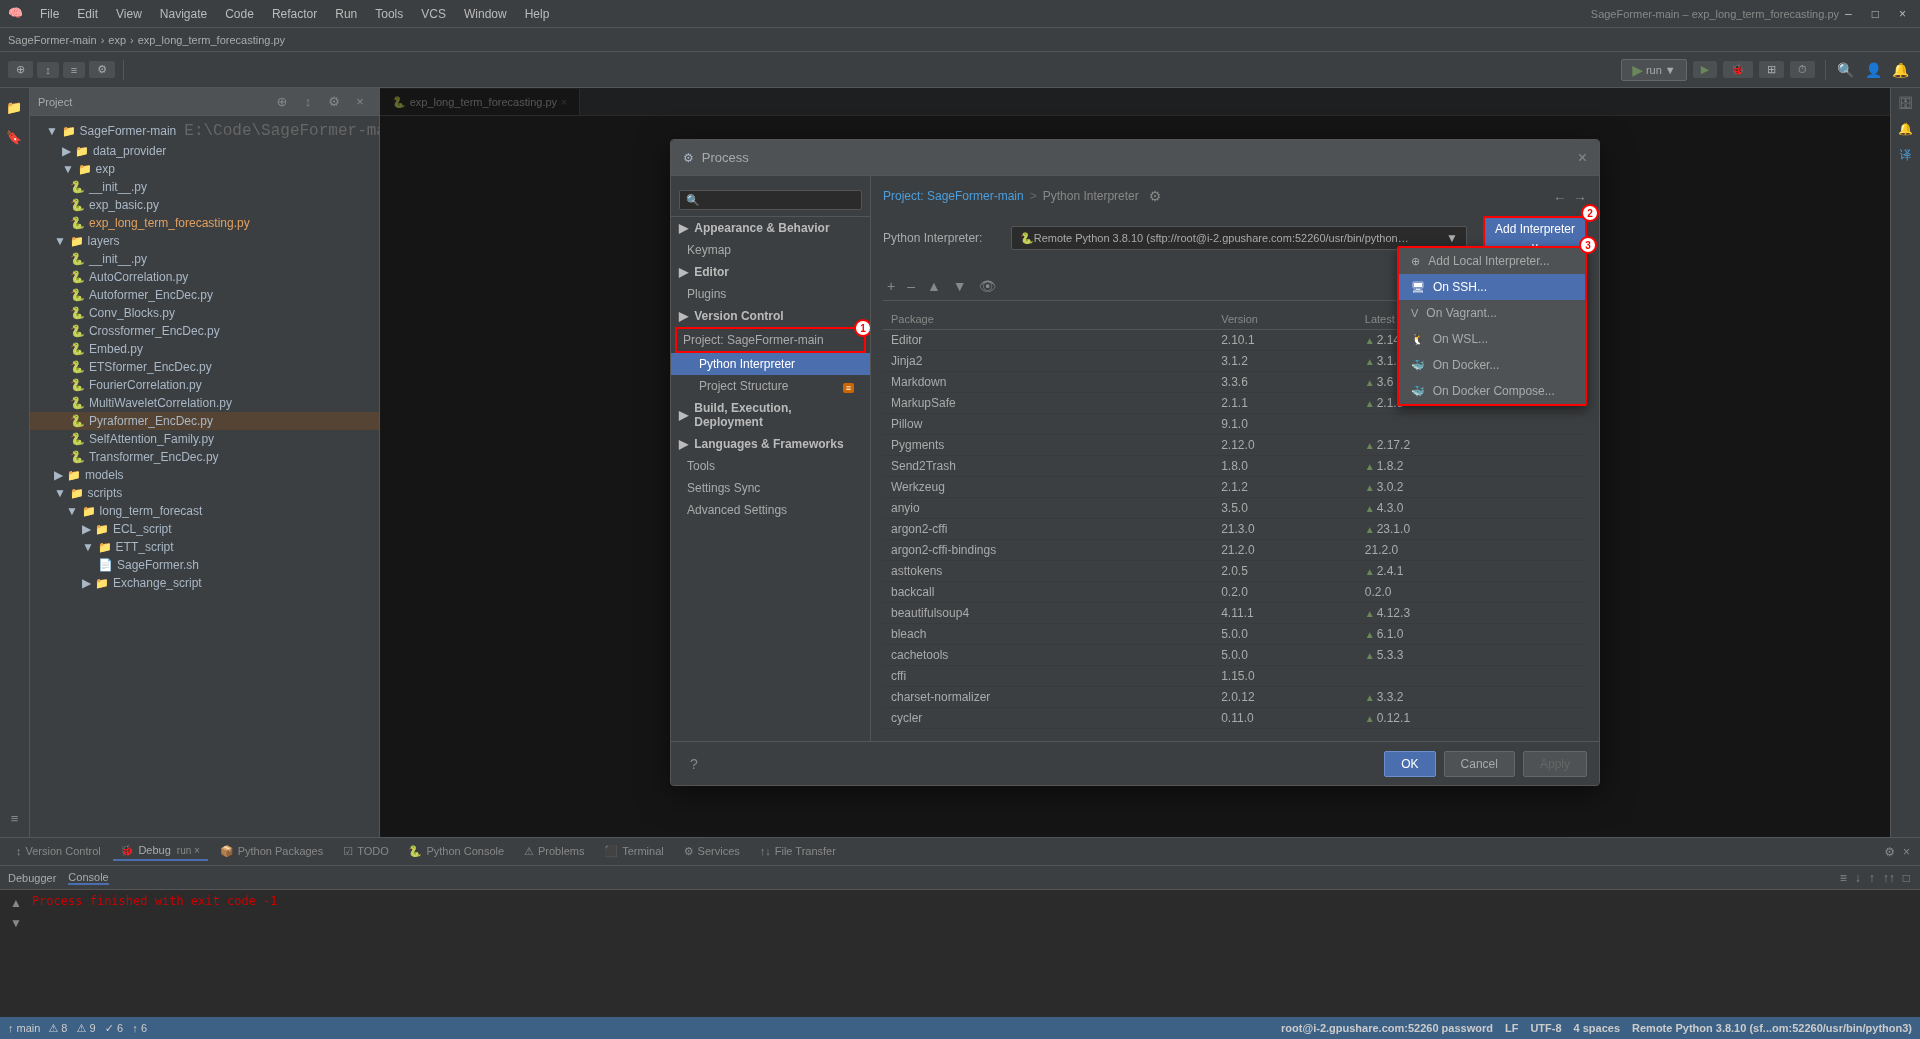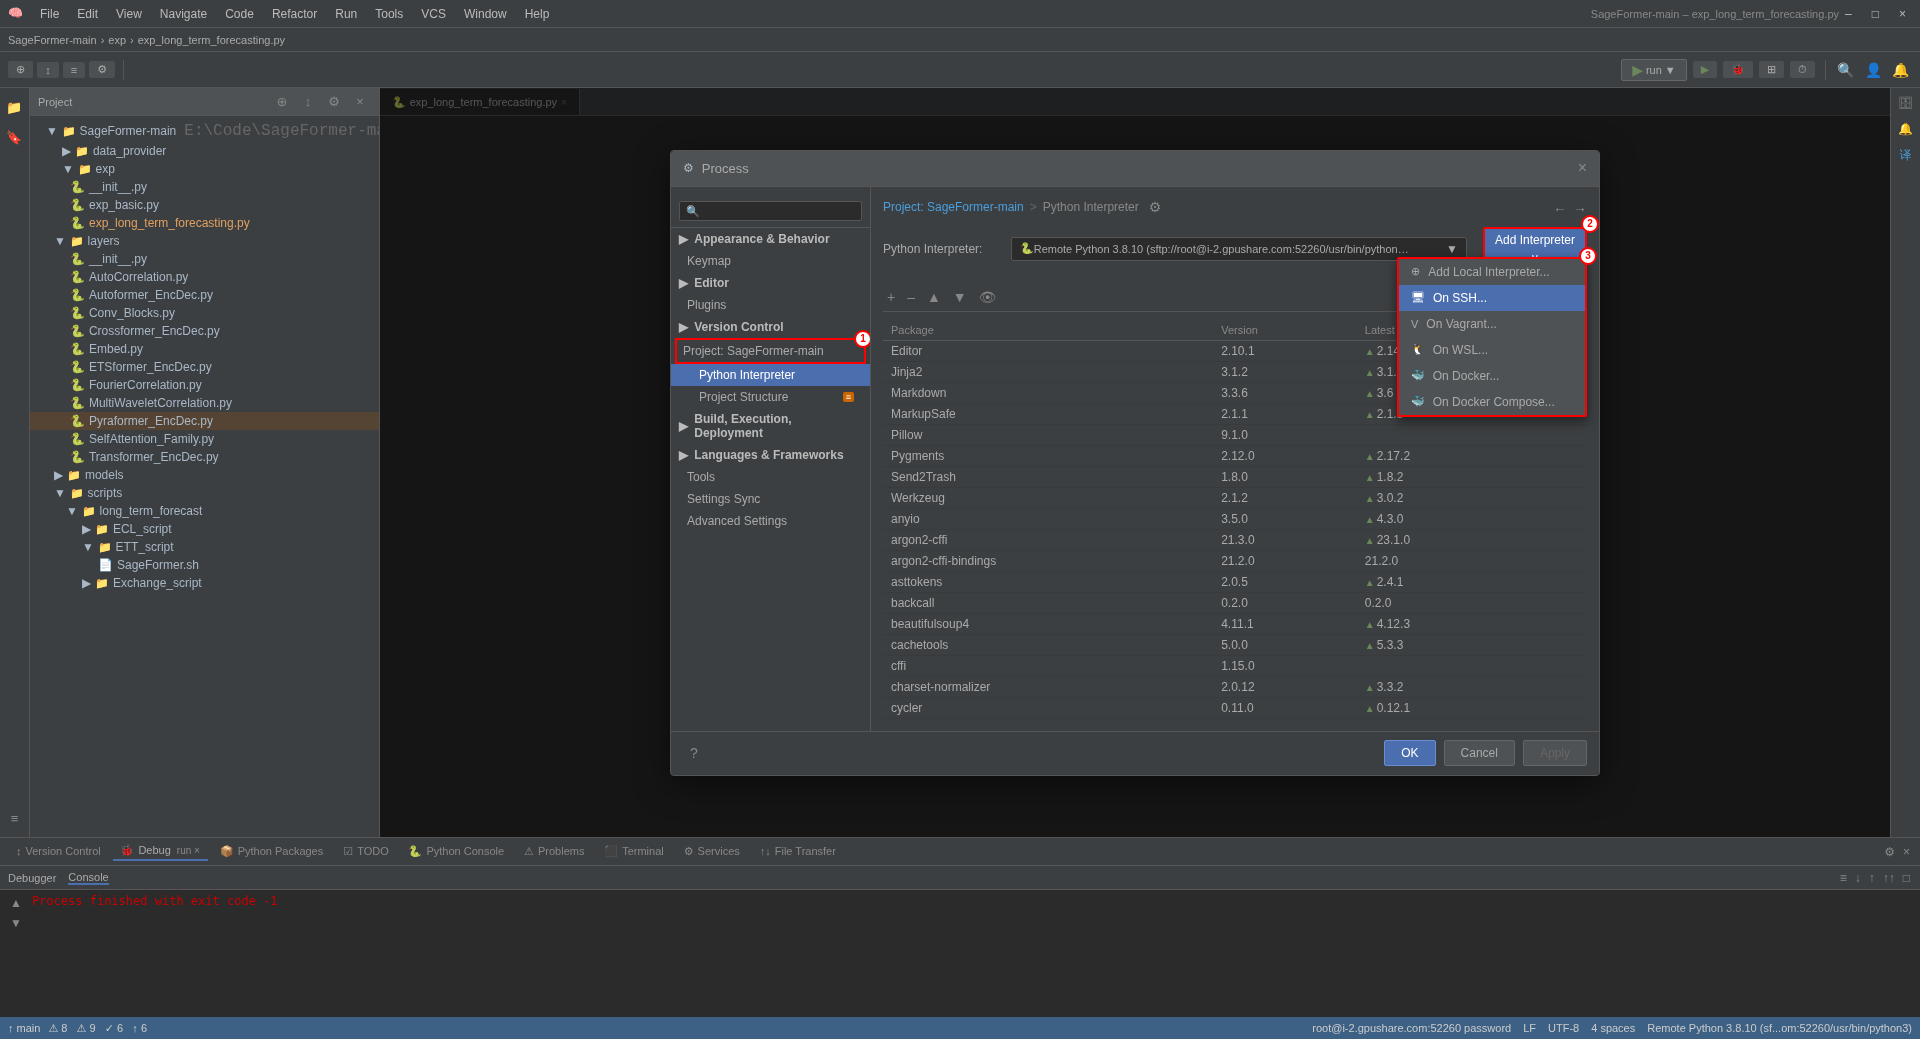--- a/index.html
+++ b/index.html
@@ -50,21 +50,21 @@
     
     .bottom-panel { height: 180px; background: #2b2b2b; border-top: 1px solid #555; display: flex; flex-direction: column; }
     .bottom-tabs { height: 28px; background: #3c3f41; display: flex; align-items: center; padding: 0 8px; border-bottom: 1px solid #555; gap: 4px; }
     .bottom-tab { padding: 2px 8px; font-size: 11px; color: #888; cursor: pointer; display: flex; align-items: center; gap: 4px; }
     .bottom-tab.active { color: #aaa; border-bottom: 2px solid #4b6eaf; }
     .bottom-content { flex: 1; padding: 4px 8px; font-size: 11px; font-family: monospace; color: #a9b7c6; overflow-y: auto; }
     .bottom-toolbar-btn { background: none; border: none; color: #888; cursor: pointer; font-size: 12px; padding: 2px; }
 
     
     .statusbar { height: 22px; background: #3d6185; display: flex; align-items: center; padding: 0 8px; font-size: 11px; color: #ccc; gap: 8px; }
-    .statusbar-right { margin-left: auto; display: flex; gap: 12px; align-items: center; }
+    .statusbar-right { margin-left: auto; display: flex; gap: 12px; align-items: center; font-weight: bold; }
     .statusbar-item { cursor: pointer; }
 
     
     .left-icons { width: 30px; background: #3c3f41; border-right: 1px solid #555; display: flex; flex-direction: column; align-items: center; padding: 8px 0; gap: 8px; }
     .left-icon-btn { width: 22px; height: 22px; background: none; border: none; color: #888; font-size: 13px; cursor: pointer; display: flex; align-items: center; justify-content: center; }
     .left-icon-btn.active { color: #4b9edd; }
 
     
     .modal-overlay { position: absolute; top: 0; left: 0; right: 0; bottom: 0; background: rgba(0,0,0,0.5); display: flex; align-items: center; justify-content: center; z-index: 100; }
     .modal { width: 930px; background: #3c3f41; border: 1px solid #555; border-radius: 4px; display: flex; flex-direction: column; box-shadow: 0 8px 32px rgba(0,0,0,0.5); max-height: 720px; }
@@ -353,21 +353,21 @@
               <span>Version Control</span>
             </div>
 
             <div class="modal-sidebar-item" style="border:2px solid red; margin:0 4px; padding-left:6px; position:relative;">
               <span>Project: SageFormer-main</span>
               <span style="position:absolute; top:-10px; right:-8px; background:white; border:2px solid red; color:red; border-radius:50%; width:18px; height:18px; display:flex; align-items:center; justify-content:center; font-size:10px; font-weight:bold;">1</span>
             </div>
             <div class="modal-sidebar-item sub modal-sidebar-selected" style="background:#4b6eaf; color:white; padding-left:28px; position:relative;">
               <span>Python Interpreter</span>
             </div>
-            <div class="modal-sidebar-item sub2" style="padding-left:28px;">
+            <div class="modal-sidebar-item sub2" style="padding-left:28px;align-items:flex-end;">
               <span>Project Structure</span>
               <span style="margin-left:auto; background:#cc6600; color:white; font-size:9px; padding:0 3px; border-radius:2px;">≡</span>
             </div>
             <div class="modal-sidebar-item modal-sidebar-item group">
               <span>▶</span>
               <span>Build, Execution, Deployment</span>
             </div>
             <div class="modal-sidebar-item modal-sidebar-item group">
               <span>▶</span>
               <span>Languages &amp; Frameworks</span>
@@ -525,20 +525,25 @@
     <td>backcall</td>
     <td>0.2.0</td>
     <td>0.2.0</td>
   </tr>
                     <tr>
     <td>beautifulsoup4</td>
     <td>4.11.1</td>
     <td><span class="version-arrow">▲</span>4.12.3</td>
   </tr>
                     <tr>
+    <td>bleach</td>
+    <td>5.0.0</td>
+    <td><span class="version-arrow">▲</span>6.1.0</td>
+  </tr>
+                    <tr>
     <td>cachetools</td>
     <td>5.0.0</td>
     <td><span class="version-arrow">▲</span>5.3.3</td>
   </tr>
                     <tr>
     <td>cffi</td>
     <td>1.15.0</td>
     <td></td>
   </tr>
                     <tr>

